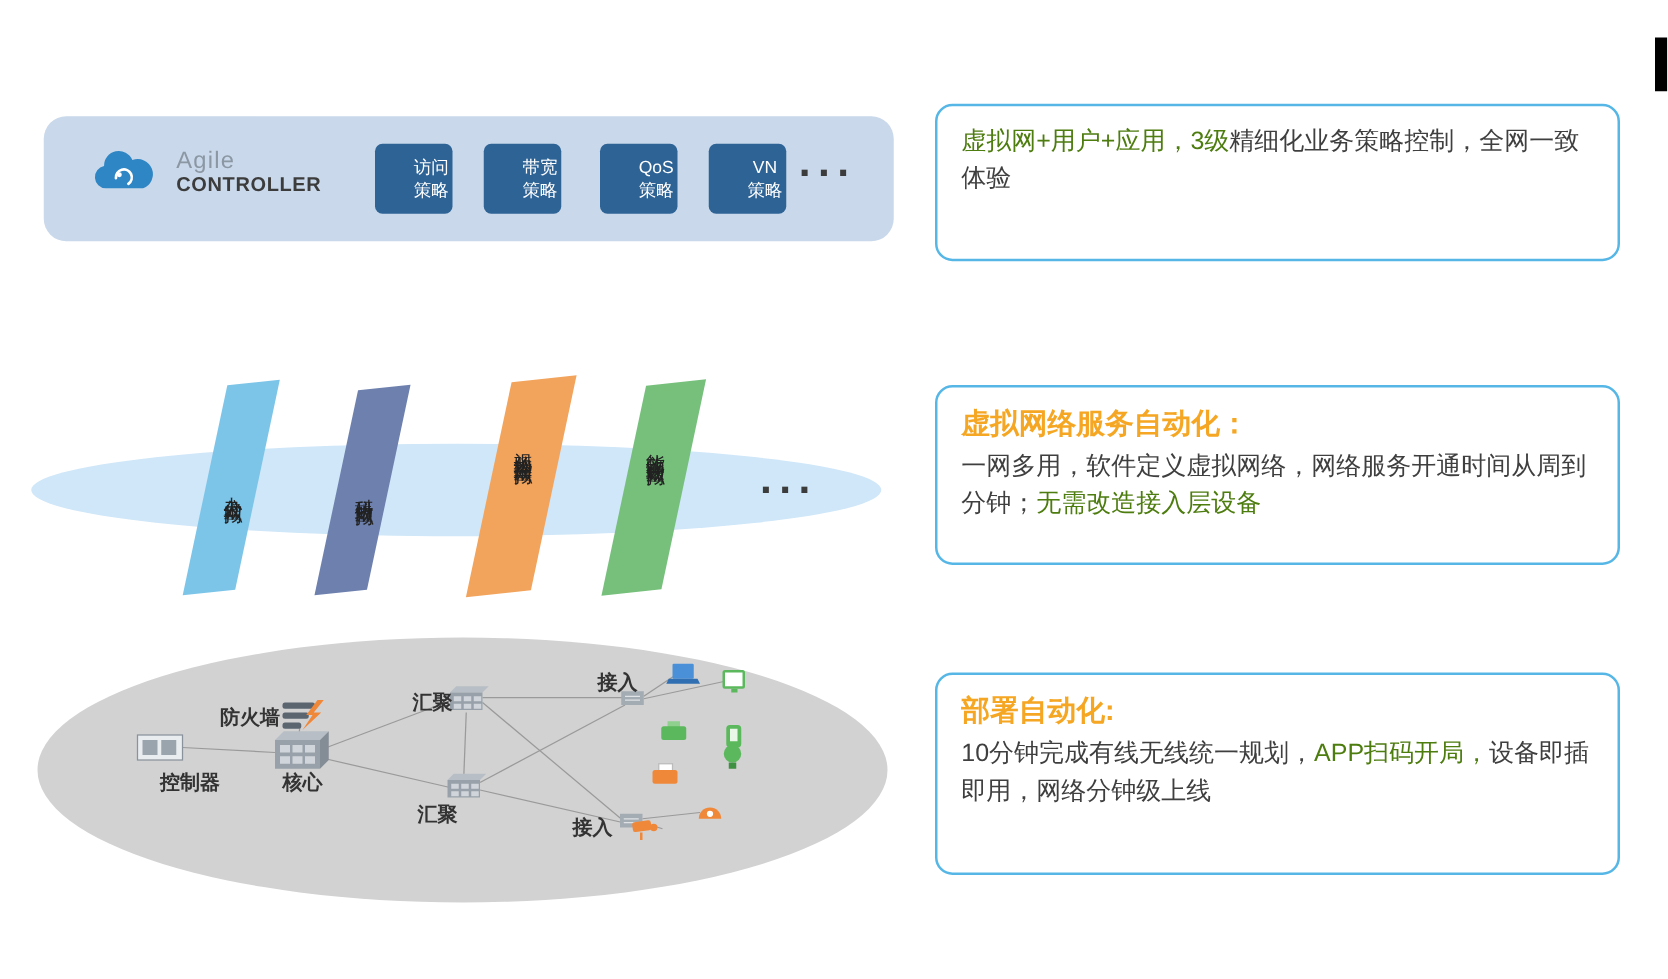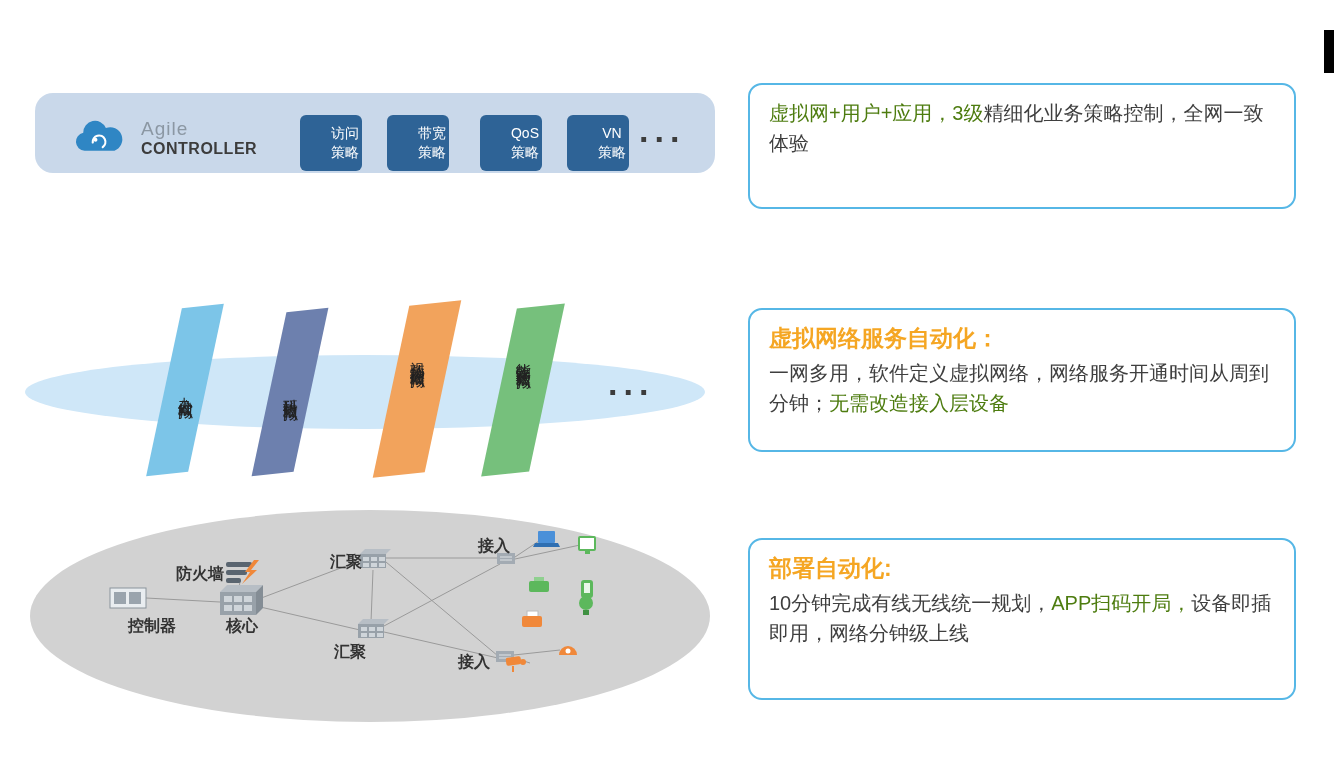--- a/index.html
+++ b/index.html
@@ -4,21 +4,21 @@
 <style>
   * { margin:0; padding:0; box-sizing:border-box; }
   html,body { background:#fff; }
   .stage {
     position:relative; width:1334px; height:783px; background:#fff;
     font-family:"Liberation Sans","DejaVu Sans",sans-serif; overflow:hidden;
   }
   .edge-bar { position:absolute; left:1324px; top:30px; width:10px; height:43px; background:#000; }
 
   
-  .banner { position:absolute; left:35px; top:93px; width:680px; height:80px;
+  .banner { position:absolute; left:35px; top:93px; width:680px; height:100px;
             background:#c9d8ea; border-radius:18px; }
   .logo { position:absolute; left:36px; top:24px; display:flex; align-items:center; gap:12px; }
   .brand-top { display:block; font-size:19px; color:#8b97a3; letter-spacing:1px; }
   .brand-bottom { display:block; font-size:16px; font-weight:bold; color:#3c3c3c; letter-spacing:.5px; }
   .policy { position:absolute; top:22px; width:62px; height:56px; background:#2e6396;
             border-radius:6px; color:#fff; display:flex; flex-direction:column;
             align-items:center; justify-content:center; font-size:14px; line-height:1.35;padding-left:28px; }
   .p0{left:265px} .p1{left:352px} .p2{left:445px} .p3{left:532px}
   .dots { position:absolute; font-size:34px; font-weight:bold; color:#3c3c3c; letter-spacing:6px; }
   .banner-dots { left:604px; top:18px; }

